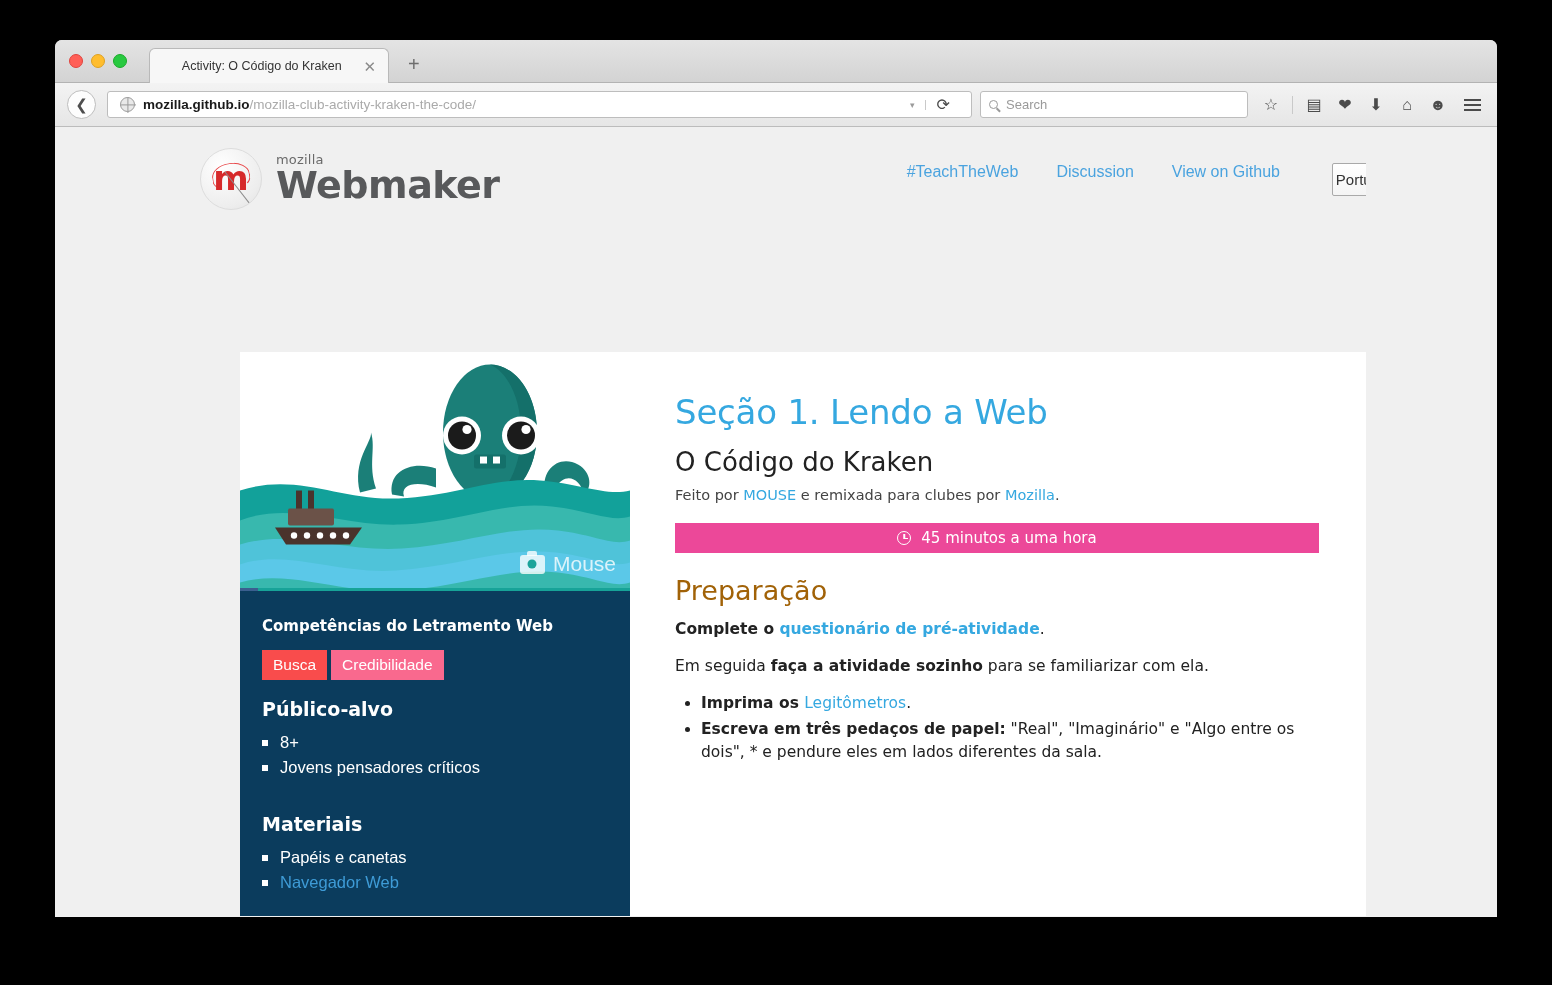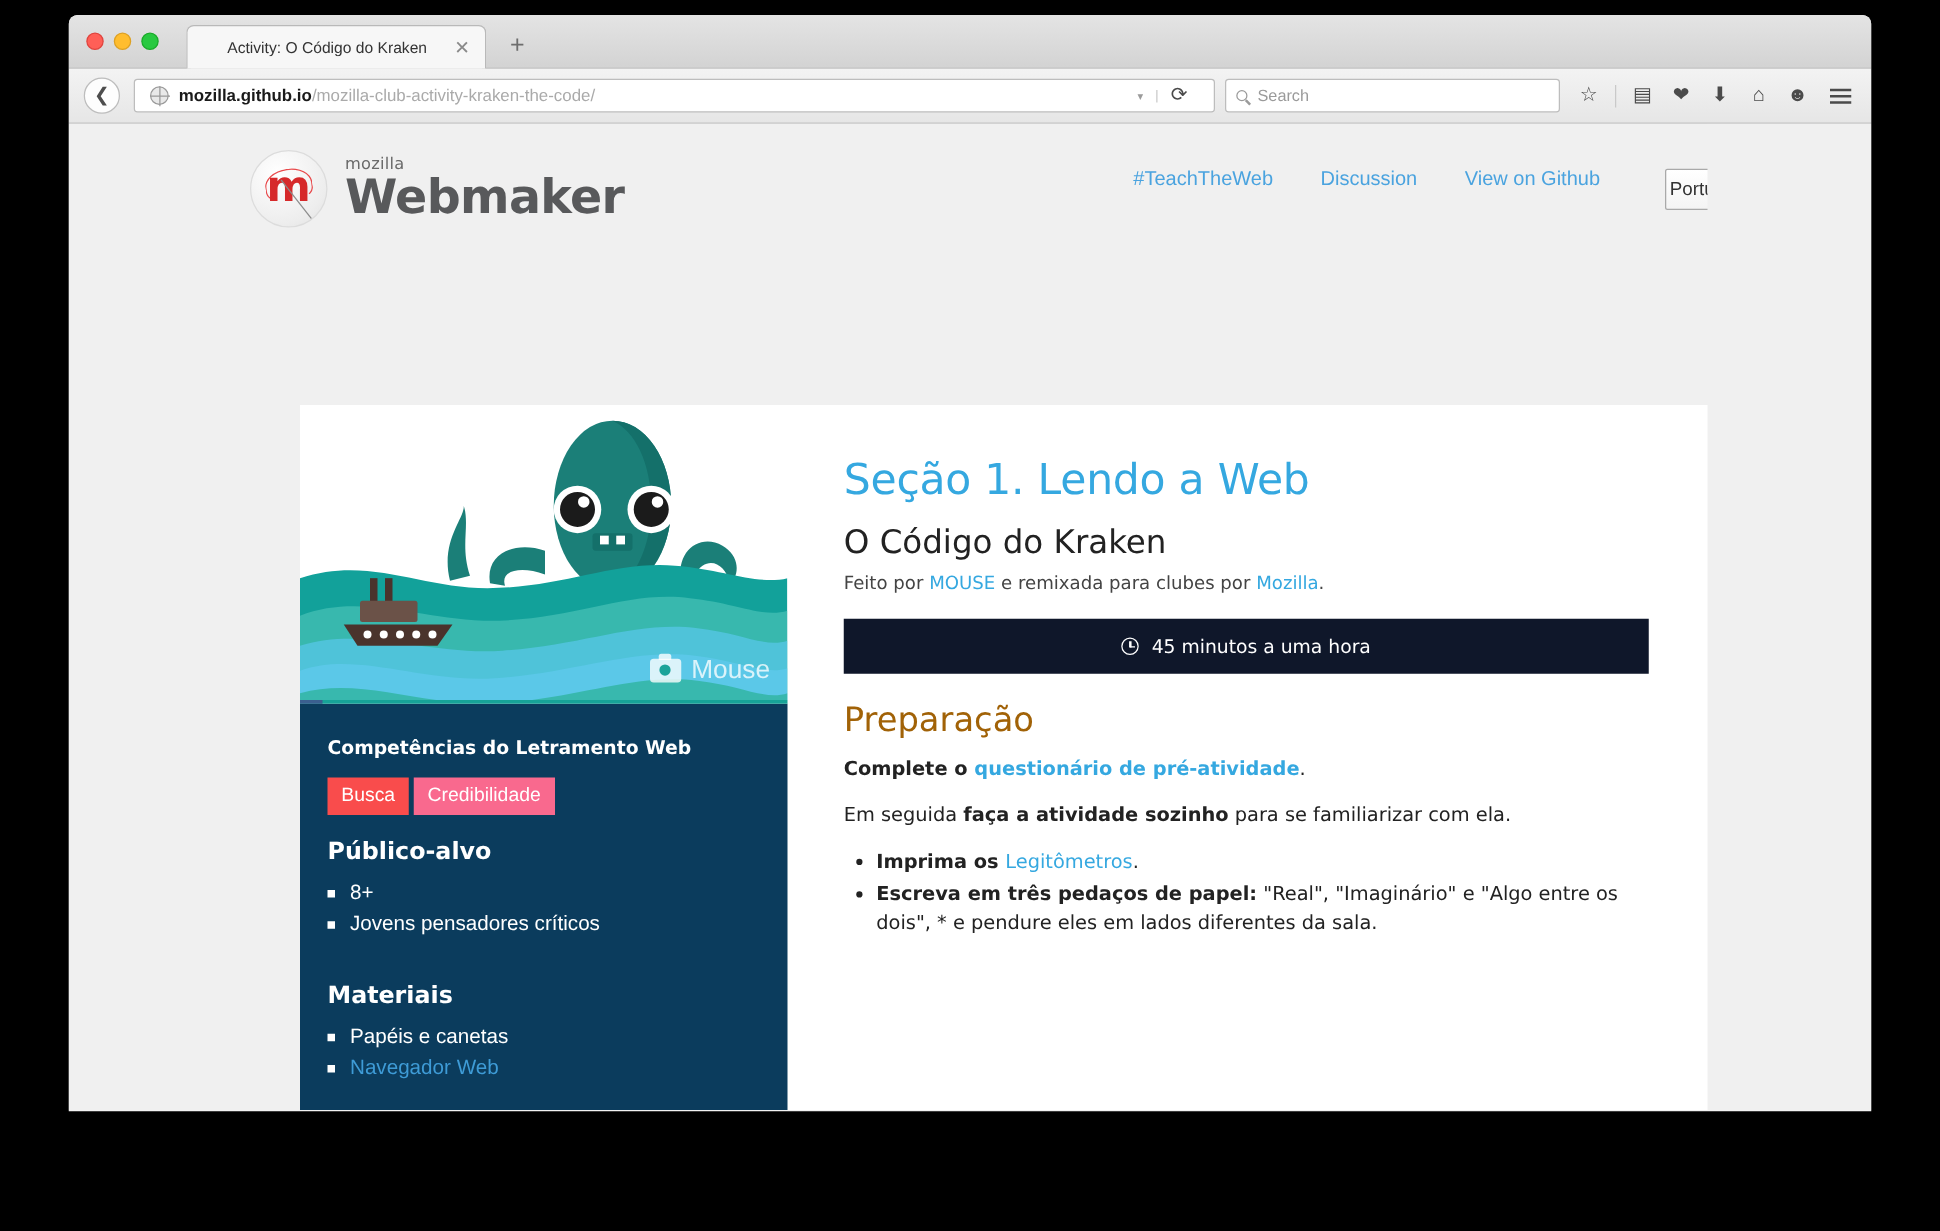--- a/index.html
+++ b/index.html
@@ -6,21 +6,21 @@
   html, body {
     width: 1552px; height: 985px;
     background: #000;
     font-family: "Liberation Sans", sans-serif;
     overflow: hidden;
   }
 
   
   #browser-window {
     position: absolute;
-    left: 55px; top: 12px;
+    left: 55px; top: 40px;
     width: 1442px; height: 877px;
     border-radius: 7px 7px 0 0;
     background: #f2f2f2;
     overflow: hidden;
     box-shadow: 0 0 26px rgba(0,0,0,0.55);
   }
 
   
   #tab-strip {
     position: relative;
@@ -335,23 +335,23 @@
   }
   #article .byline { font-size: 14.5px; color: #444; margin-bottom: 20px; }
   #article .byline a { color: #35a8e0; text-decoration: none; }
   #article p.lede {
     font-size: 20.5px; line-height: 1.48; color: #222;
     margin-bottom: 22px;
   }
   #article p.lede b { font-weight: bold; }
 
   #duration-bar {
-    background: #0f172a;
+    background: #ec4899;
     color: #fff;
-    height: 44px;
+    height: 30px;
     display: flex; align-items: center; justify-content: center;
     gap: 10px;
     font-size: 15px;
     margin-bottom: 22px;
   }
   #duration-bar .clock {
     width: 14px; height: 14px; border-radius: 50%;
     border: 1.7px solid #fff; position: relative; flex: none;
   }
   #duration-bar .clock::before {

